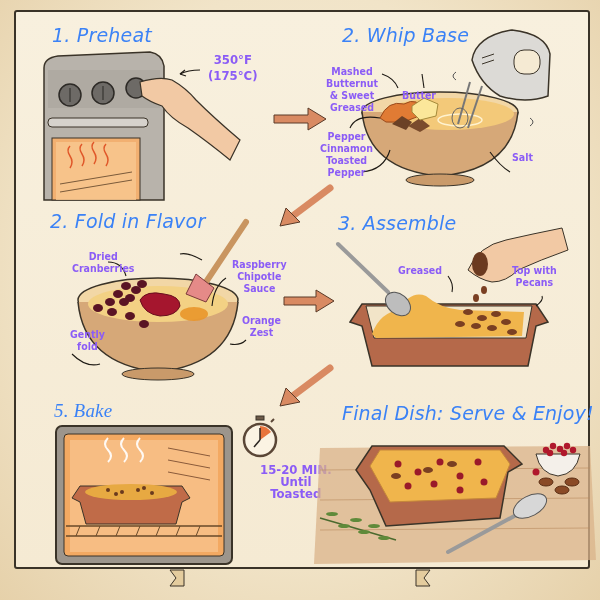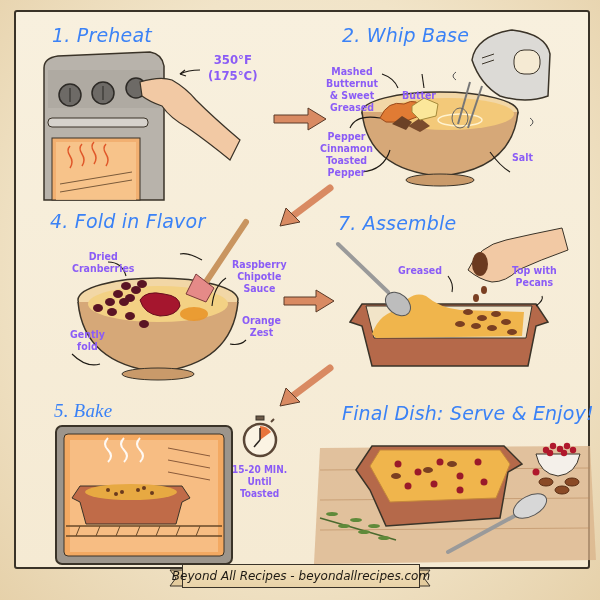--- a/index.html
+++ b/index.html
@@ -121,21 +121,21 @@
   <div>Toasted</div>
   <div>Pepper</div>
 </div>
 <div class="note" style="left:512px;top:151px;">Salt</div>
 
 <svg style="left:270px;top:184px;" width="70" height="50">
   <path d="M60 4 L20 34" stroke="#d98a62" stroke-width="7" stroke-linecap="round"></path>
   <path d="M10 42 L16 24 L30 38 Z" fill="#d98a62" stroke="#5a3a28"></path>
 </svg>
 
-<div class="title" style="left:34px;top:210px;">4. Fold in Flavor</div>
+<div class="title" style="left:34px;top:210px;">2. Fold in Flavor</div>
 <svg style="left:0;top:200px;" width="300" height="200">
   <ellipse cx="158" cy="100" rx="80" ry="22" fill="#f2d7a6" stroke="#3a3328" stroke-width="1.5"></ellipse>
   <path d="M78 102 Q84 164 158 172 Q232 164 238 102" fill="#d6a878" stroke="#3a3328" stroke-width="1.5"></path>
   <ellipse cx="158" cy="174" rx="36" ry="6" fill="#c99a6a" stroke="#3a3328"></ellipse>
   <ellipse cx="158" cy="104" rx="70" ry="18" fill="#f3d184"></ellipse>
 
   <g fill="#5a1424">
     <ellipse cx="126" cy="86" rx="5" ry="4"></ellipse>
       <ellipse cx="136" cy="90" rx="5" ry="4"></ellipse>
       <ellipse cx="118" cy="94" rx="5" ry="4"></ellipse>
@@ -177,21 +177,21 @@
 </div>
 <div class="note" style="left:44px;top:328px;margin-left:26px;">
   <div>Gently</div>
   <div>fold</div>
 </div>
 
 <svg style="left:282px;top:288px;" width="60" height="26">
   <path d="M2 9 L34 9 L34 2 L52 13 L34 24 L34 17 L2 17 Z" fill="#d98a62" stroke="#5a3a28" stroke-width="1"></path>
 </svg>
 
-<div class="title" style="left:322px;top:212px;">7. Assemble</div>
+<div class="title" style="left:322px;top:212px;">3. Assemble</div>
 <svg style="left:300px;top:200px;" width="300" height="200">
 
   <path d="M50 122 L62 104 L236 104 L248 122 L236 126 L228 166 L72 166 L62 126 Z" fill="#b5694a" stroke="#3a3328" stroke-width="1.5"></path>
   <path d="M66 106 L232 106 L226 138 L74 138 Z" fill="#f2e4c8" stroke="#3a3328"></path>
   <path d="M72 134 Q80 112 100 110 Q110 90 126 96 Q140 108 160 110 L224 112 L222 136 L76 138 Z" fill="#f0b54c"></path>
 
   <g fill="#7a3f22">
     <ellipse cx="168" cy="112" rx="5" ry="3"></ellipse>
       <ellipse cx="182" cy="118" rx="5" ry="3"></ellipse>
       <ellipse cx="196" cy="114" rx="5" ry="3"></ellipse>
@@ -261,21 +261,21 @@
 </svg>
 
 <svg style="left:240px;top:414px;" width="40" height="46">
   <rect x="16" y="2" width="8" height="4" fill="#6d5a48" stroke="#3a3328"></rect>
   <circle cx="20" cy="26" r="16" fill="#fbf3e3" stroke="#5a4636" stroke-width="2.5"></circle>
   <path d="M20 26 L20 12 A14 14 0 0 1 31 18 Z" fill="#e8743c"></path>
   <line x1="20" y1="26" x2="14" y2="33" stroke="#2a2420" stroke-width="1.5"></line>
   <line x1="20" y1="26" x2="20" y2="14" stroke="#2a2420" stroke-width="1.5"></line>
   <line x1="31" y1="8" x2="34" y2="5" stroke="#5a4636" stroke-width="2"></line>
 </svg>
-<div class="note" style="left:232px;top:464px;font-size:10px;">
+<div class="note" style="left:232px;top:464px;font-size:13px;padding-left:28px;">
   <div>15-20 MIN.</div>
   <div>Until</div>
   <div>Toasted</div>
 </div>
 
 <div class="title" style="left:326px;top:402px;">Final Dish: Serve &amp; Enjoy!</div>
 <svg style="left:300px;top:390px;" width="300" height="200">
 
   <path d="M20 58 L290 56 L296 170 L14 174 Z" fill="#d9b38a" opacity="0.75"></path>
   <g stroke="#b88a5e" opacity="0.6">
@@ -333,14 +333,13 @@
       <ellipse cx="74" cy="136" rx="6" ry="2"></ellipse>
       <ellipse cx="84" cy="148" rx="6" ry="2"></ellipse>
     </g>
 </svg>
 
 <div class="banner">
   <svg style="left:0;top:4px;" width="264" height="24">
     <path d="M16 4 L2 4 L8 12 L2 20 L16 20 Z" fill="#e4cc9e" stroke="#3a3328"></path>
     <path d="M248 4 L262 4 L256 12 L262 20 L248 20 Z" fill="#e4cc9e" stroke="#3a3328"></path>
   </svg>
-  <div class="banner-box">Beyond All Recipes - beyondallrecipes.com</div>
 </div>
 
 </body></html>

